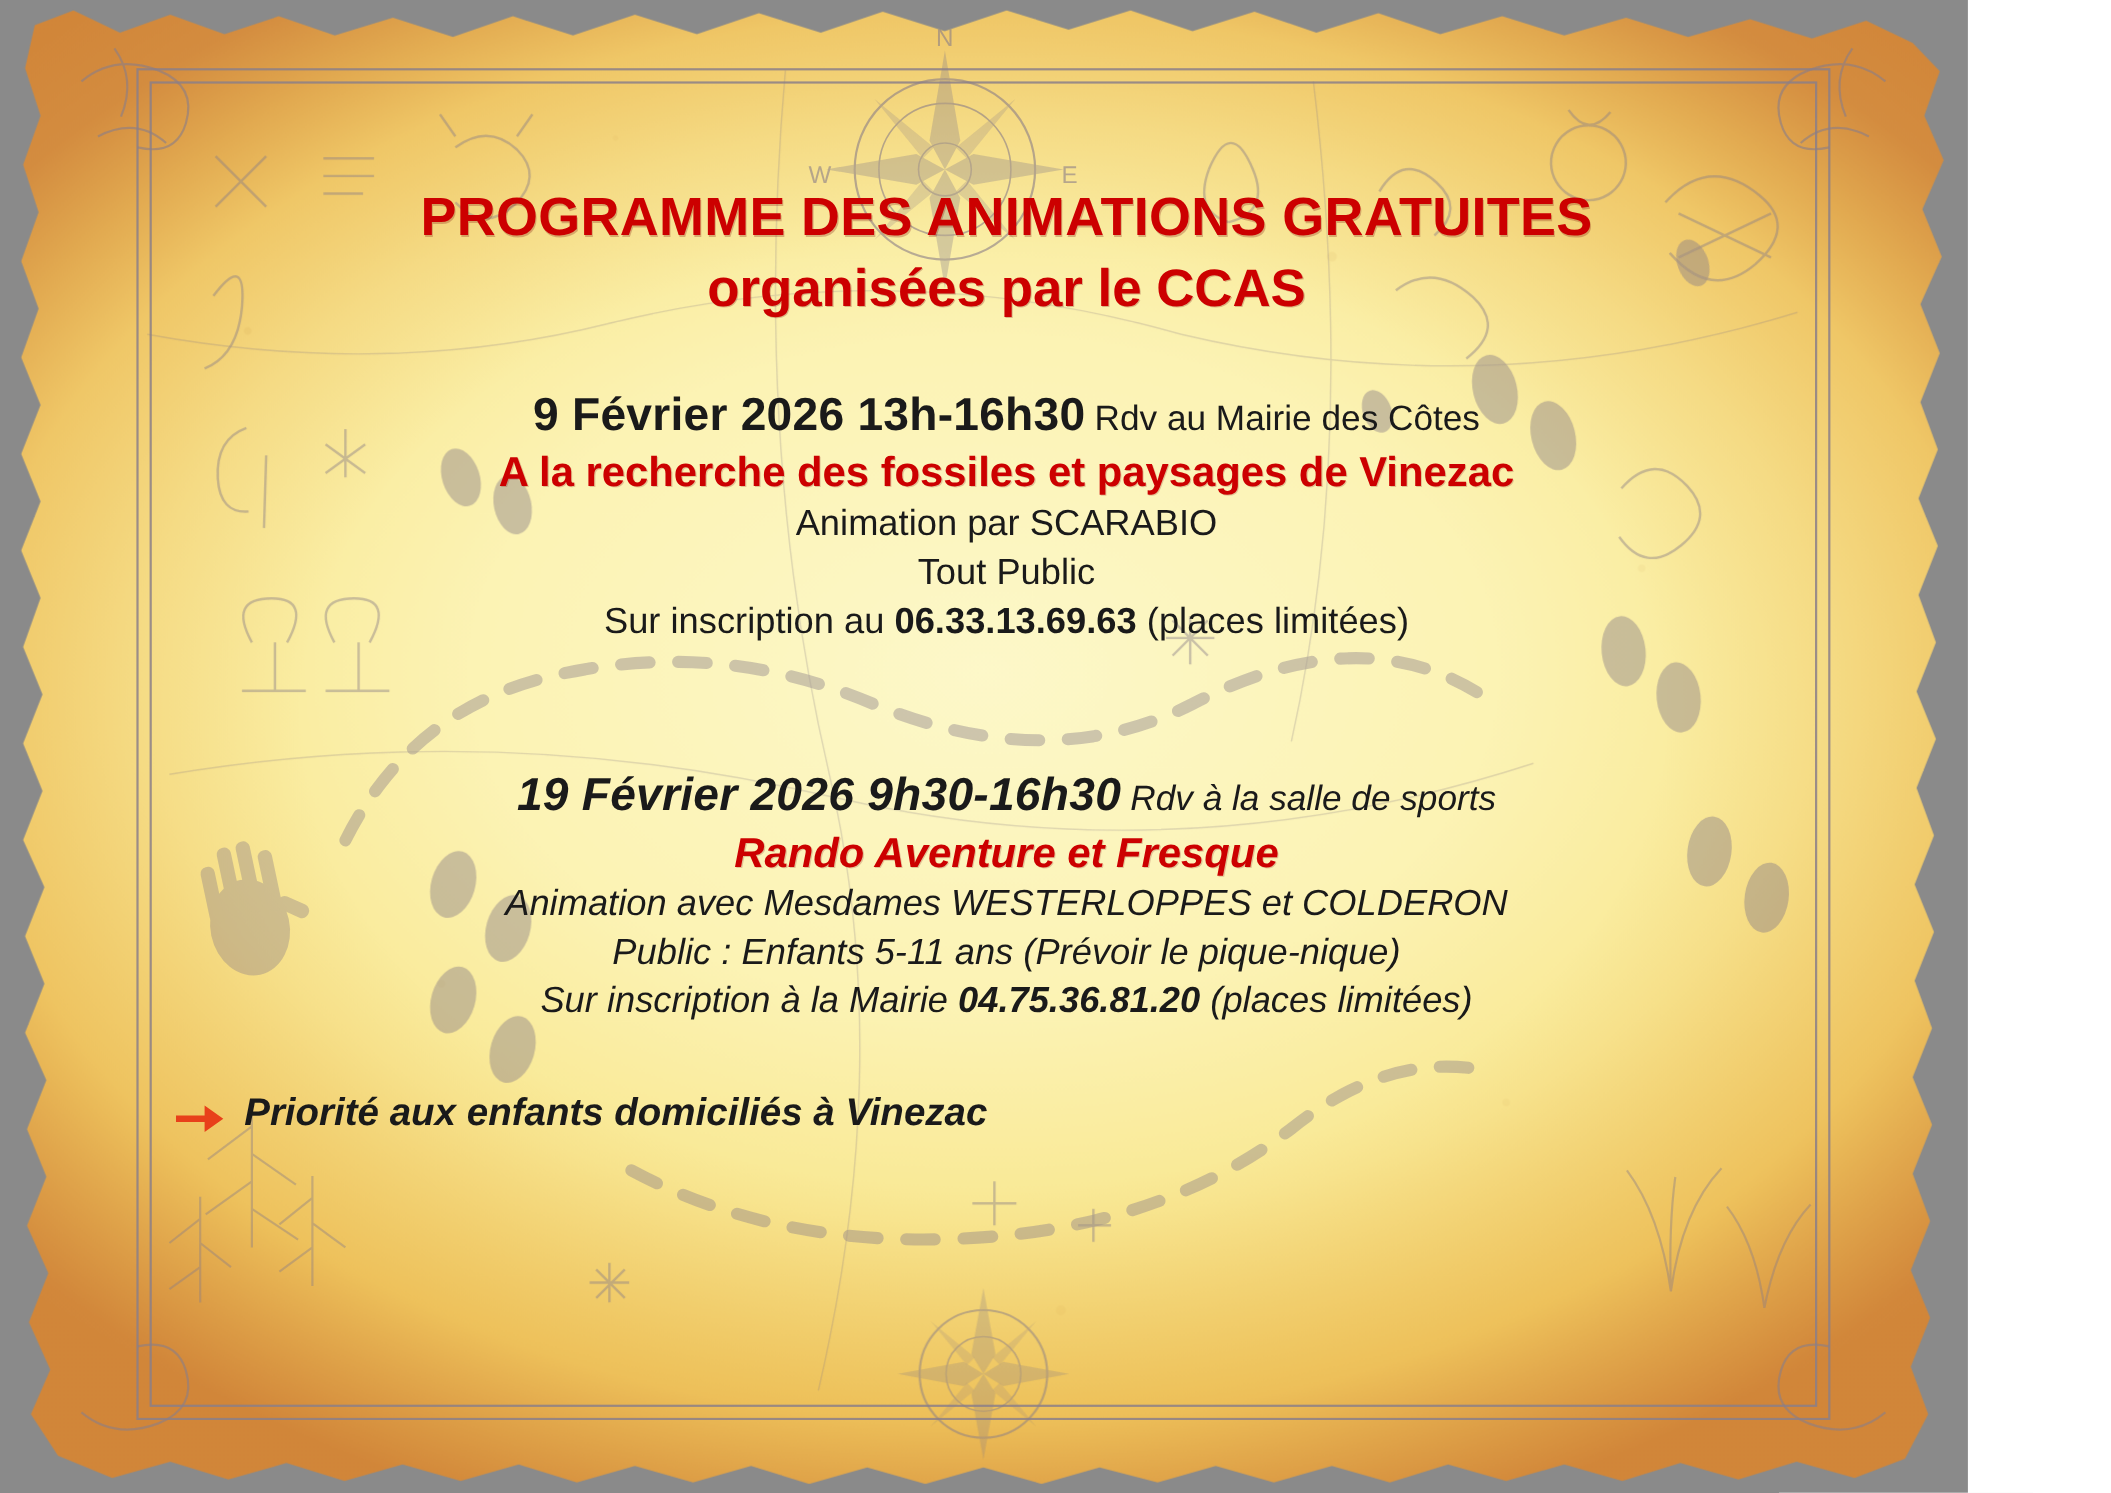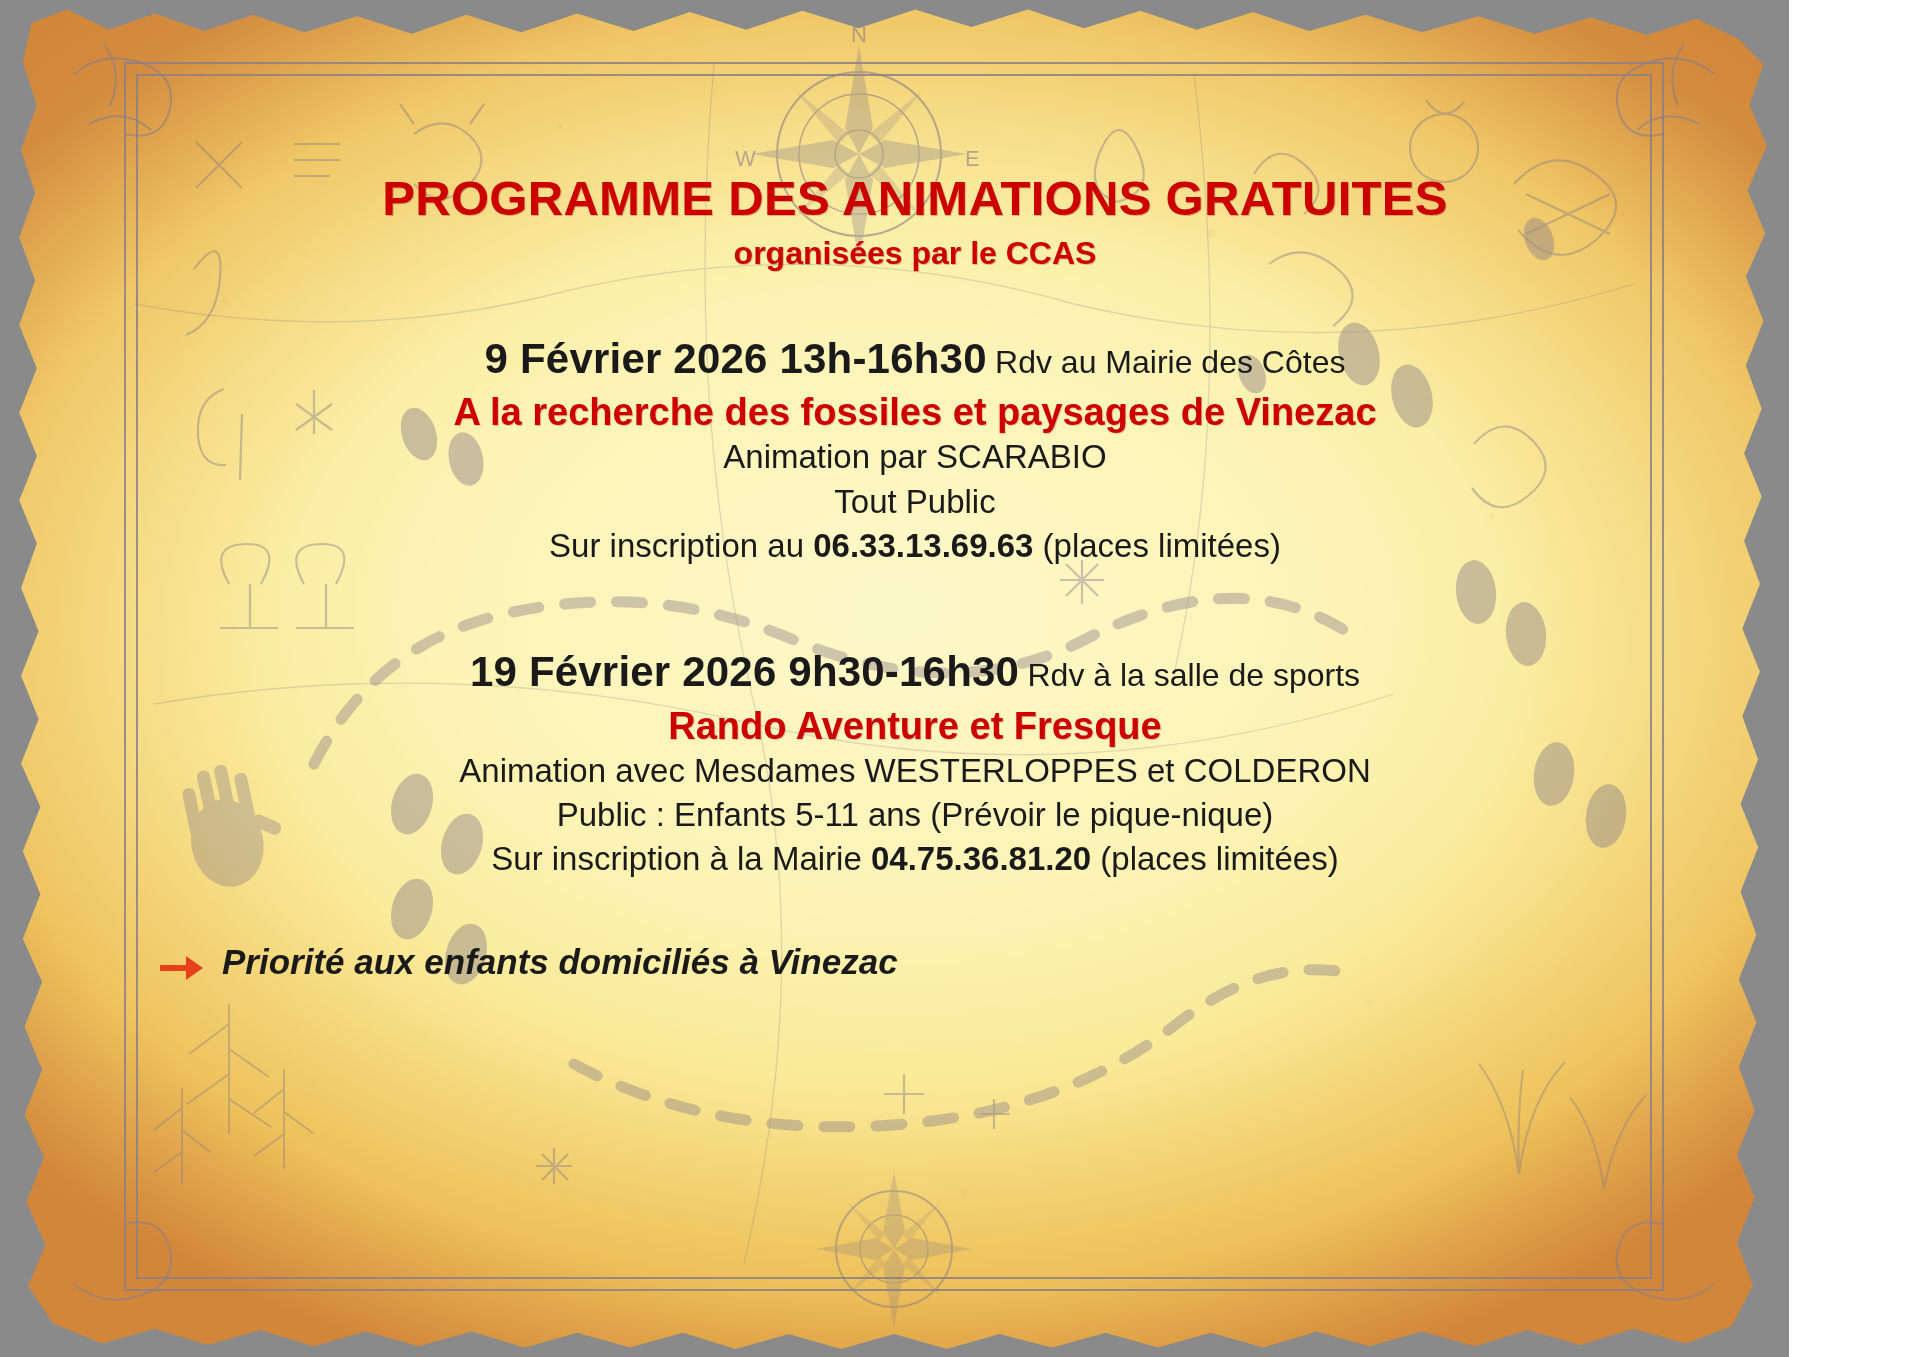--- a/index.html
+++ b/index.html
@@ -123,27 +123,27 @@
     color: #cc0000;
     font-weight: bold;
     font-size: 49px;
     letter-spacing: .3px;
     line-height: 1.08;
     text-shadow: 1px 1px 0 rgba(120,0,0,.25);
   }
   .subtitle {
     color: #cc0000;
     font-weight: bold;
-    font-size: 32px;
+    font-size: 48px;
     margin-top: 10px;
     text-shadow: 1px 1px 0 rgba(120,0,0,.25);
   }
 
   .event { margin-top: 62px; }
-  .event-2 { margin-top: 80px; }
+  .event-2 { margin-top: 112px; font-style: italic; }
 
   .event-when {
     font-size: 30px;
     line-height: 1.18;
     white-space: nowrap;
   }
   .event-when .when-strong {
     font-weight: bold;
     font-size: 42px;
     letter-spacing: .2px;

